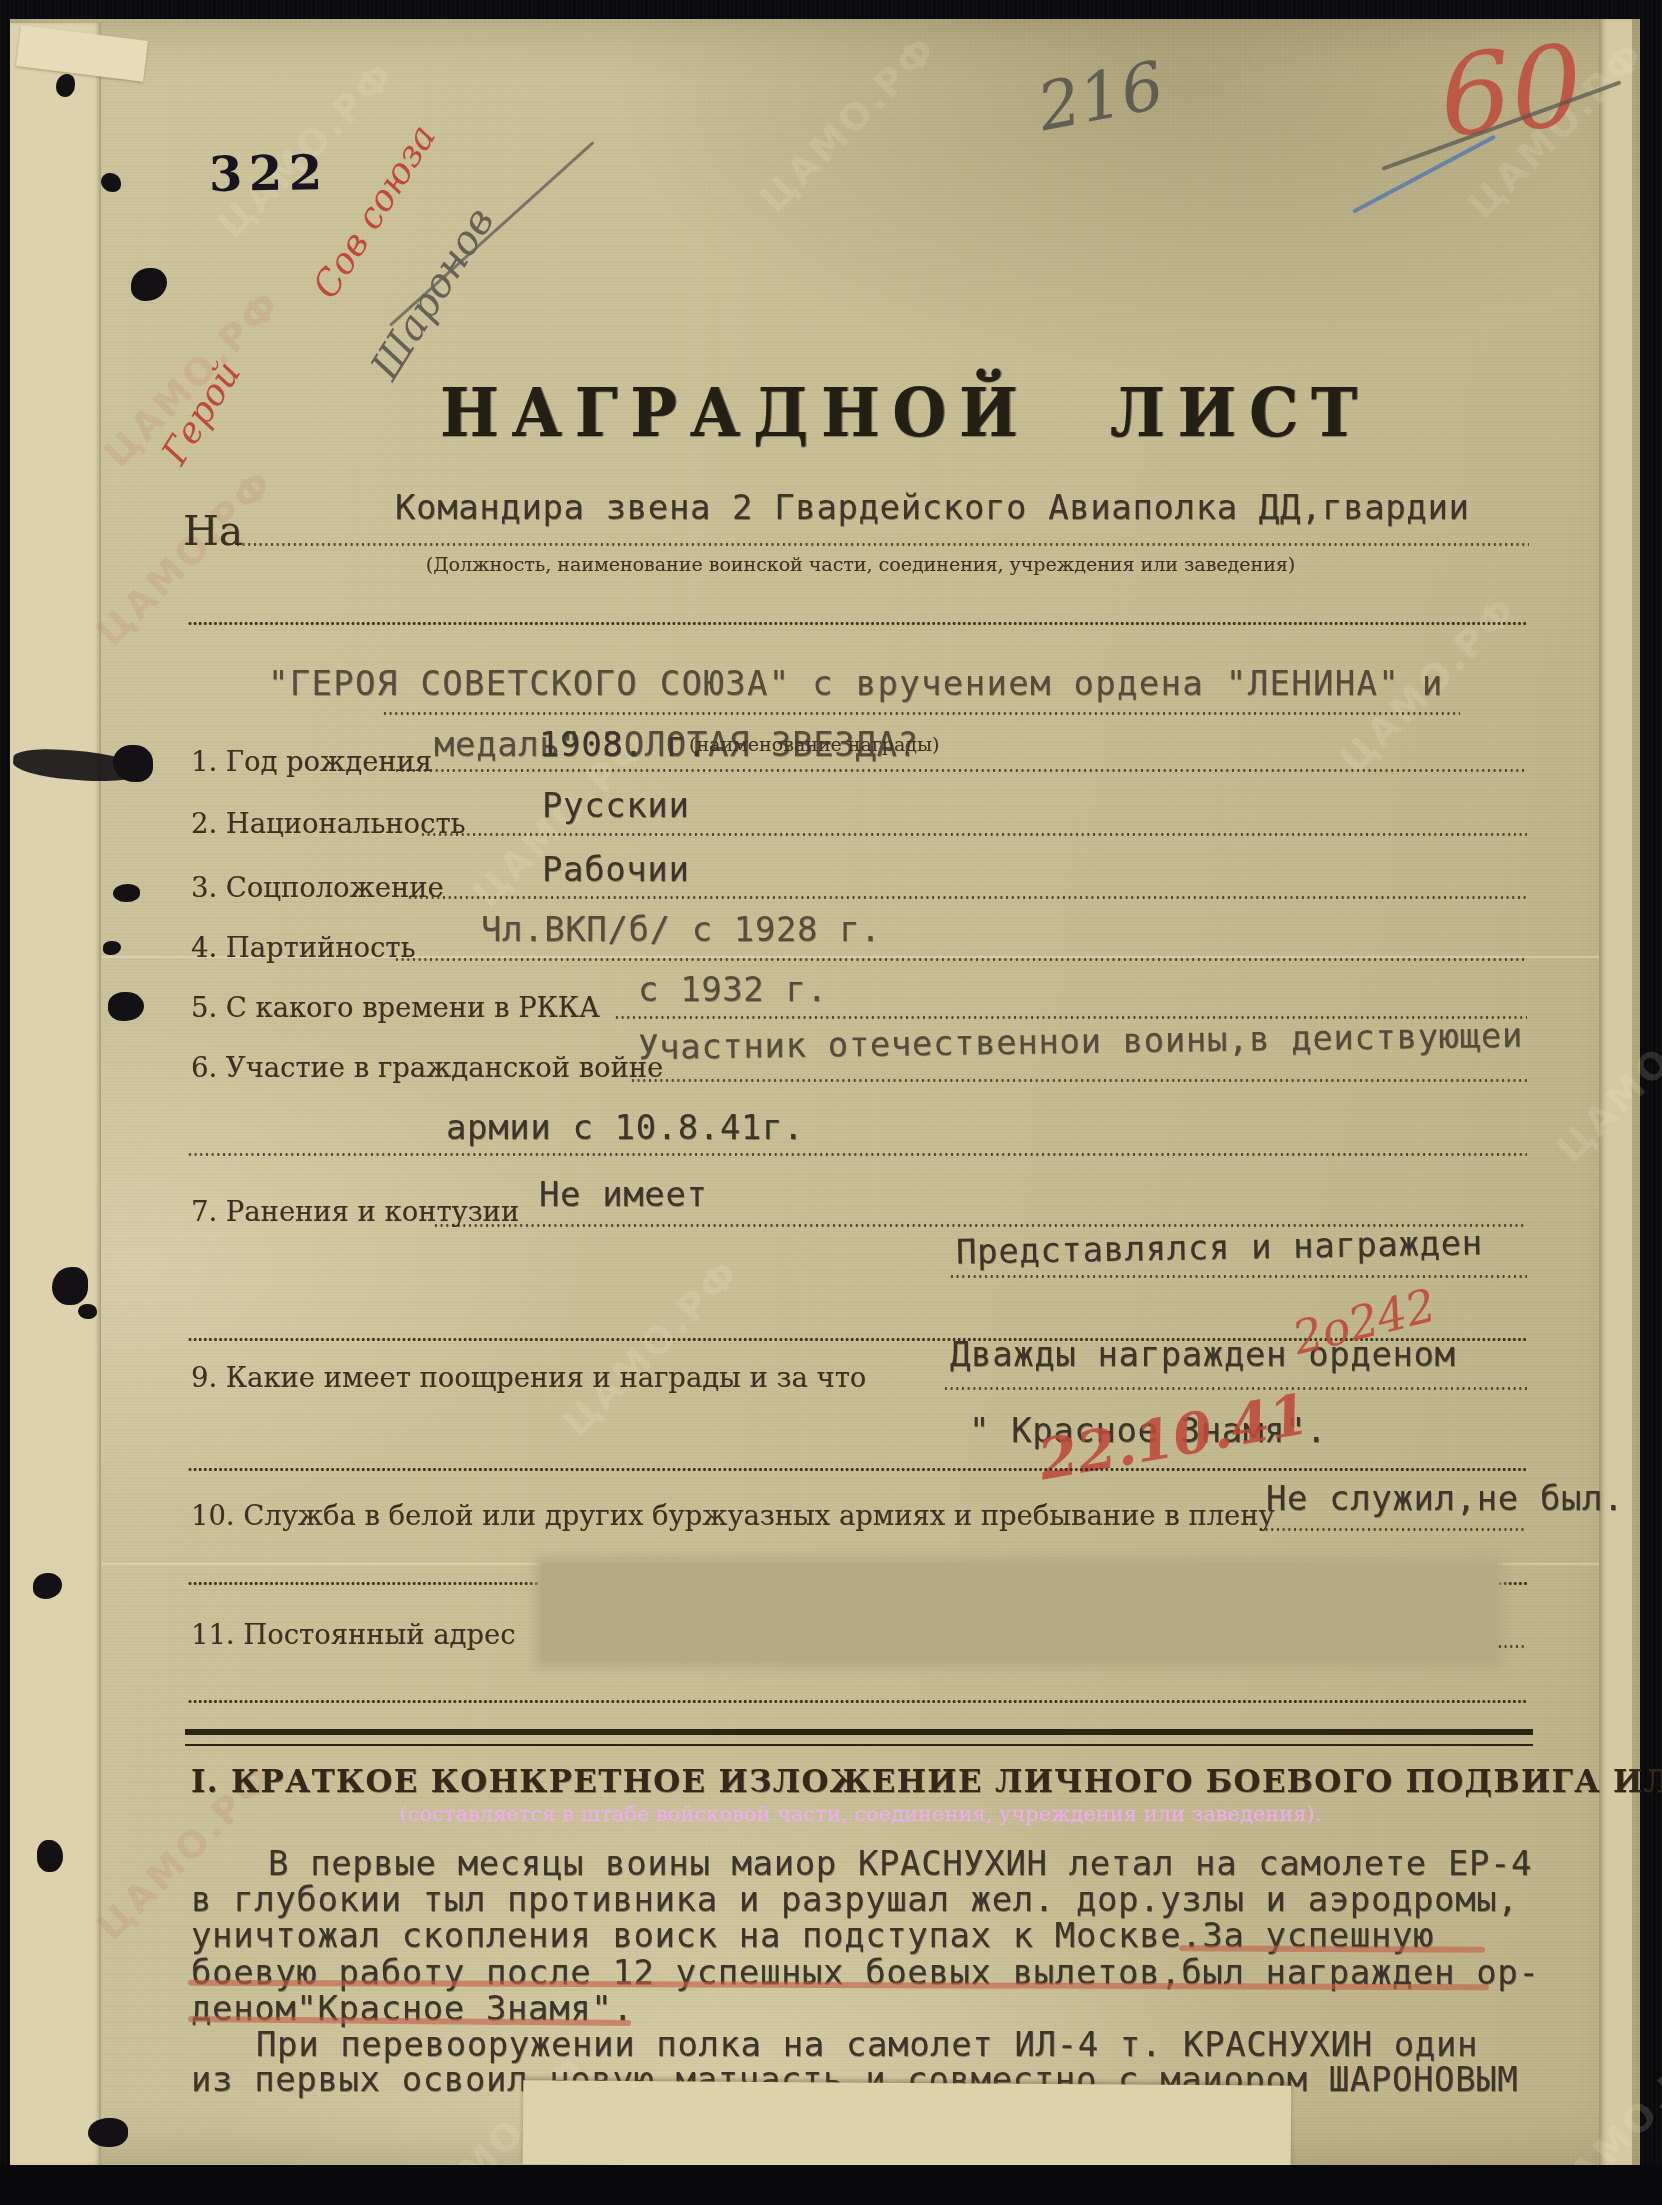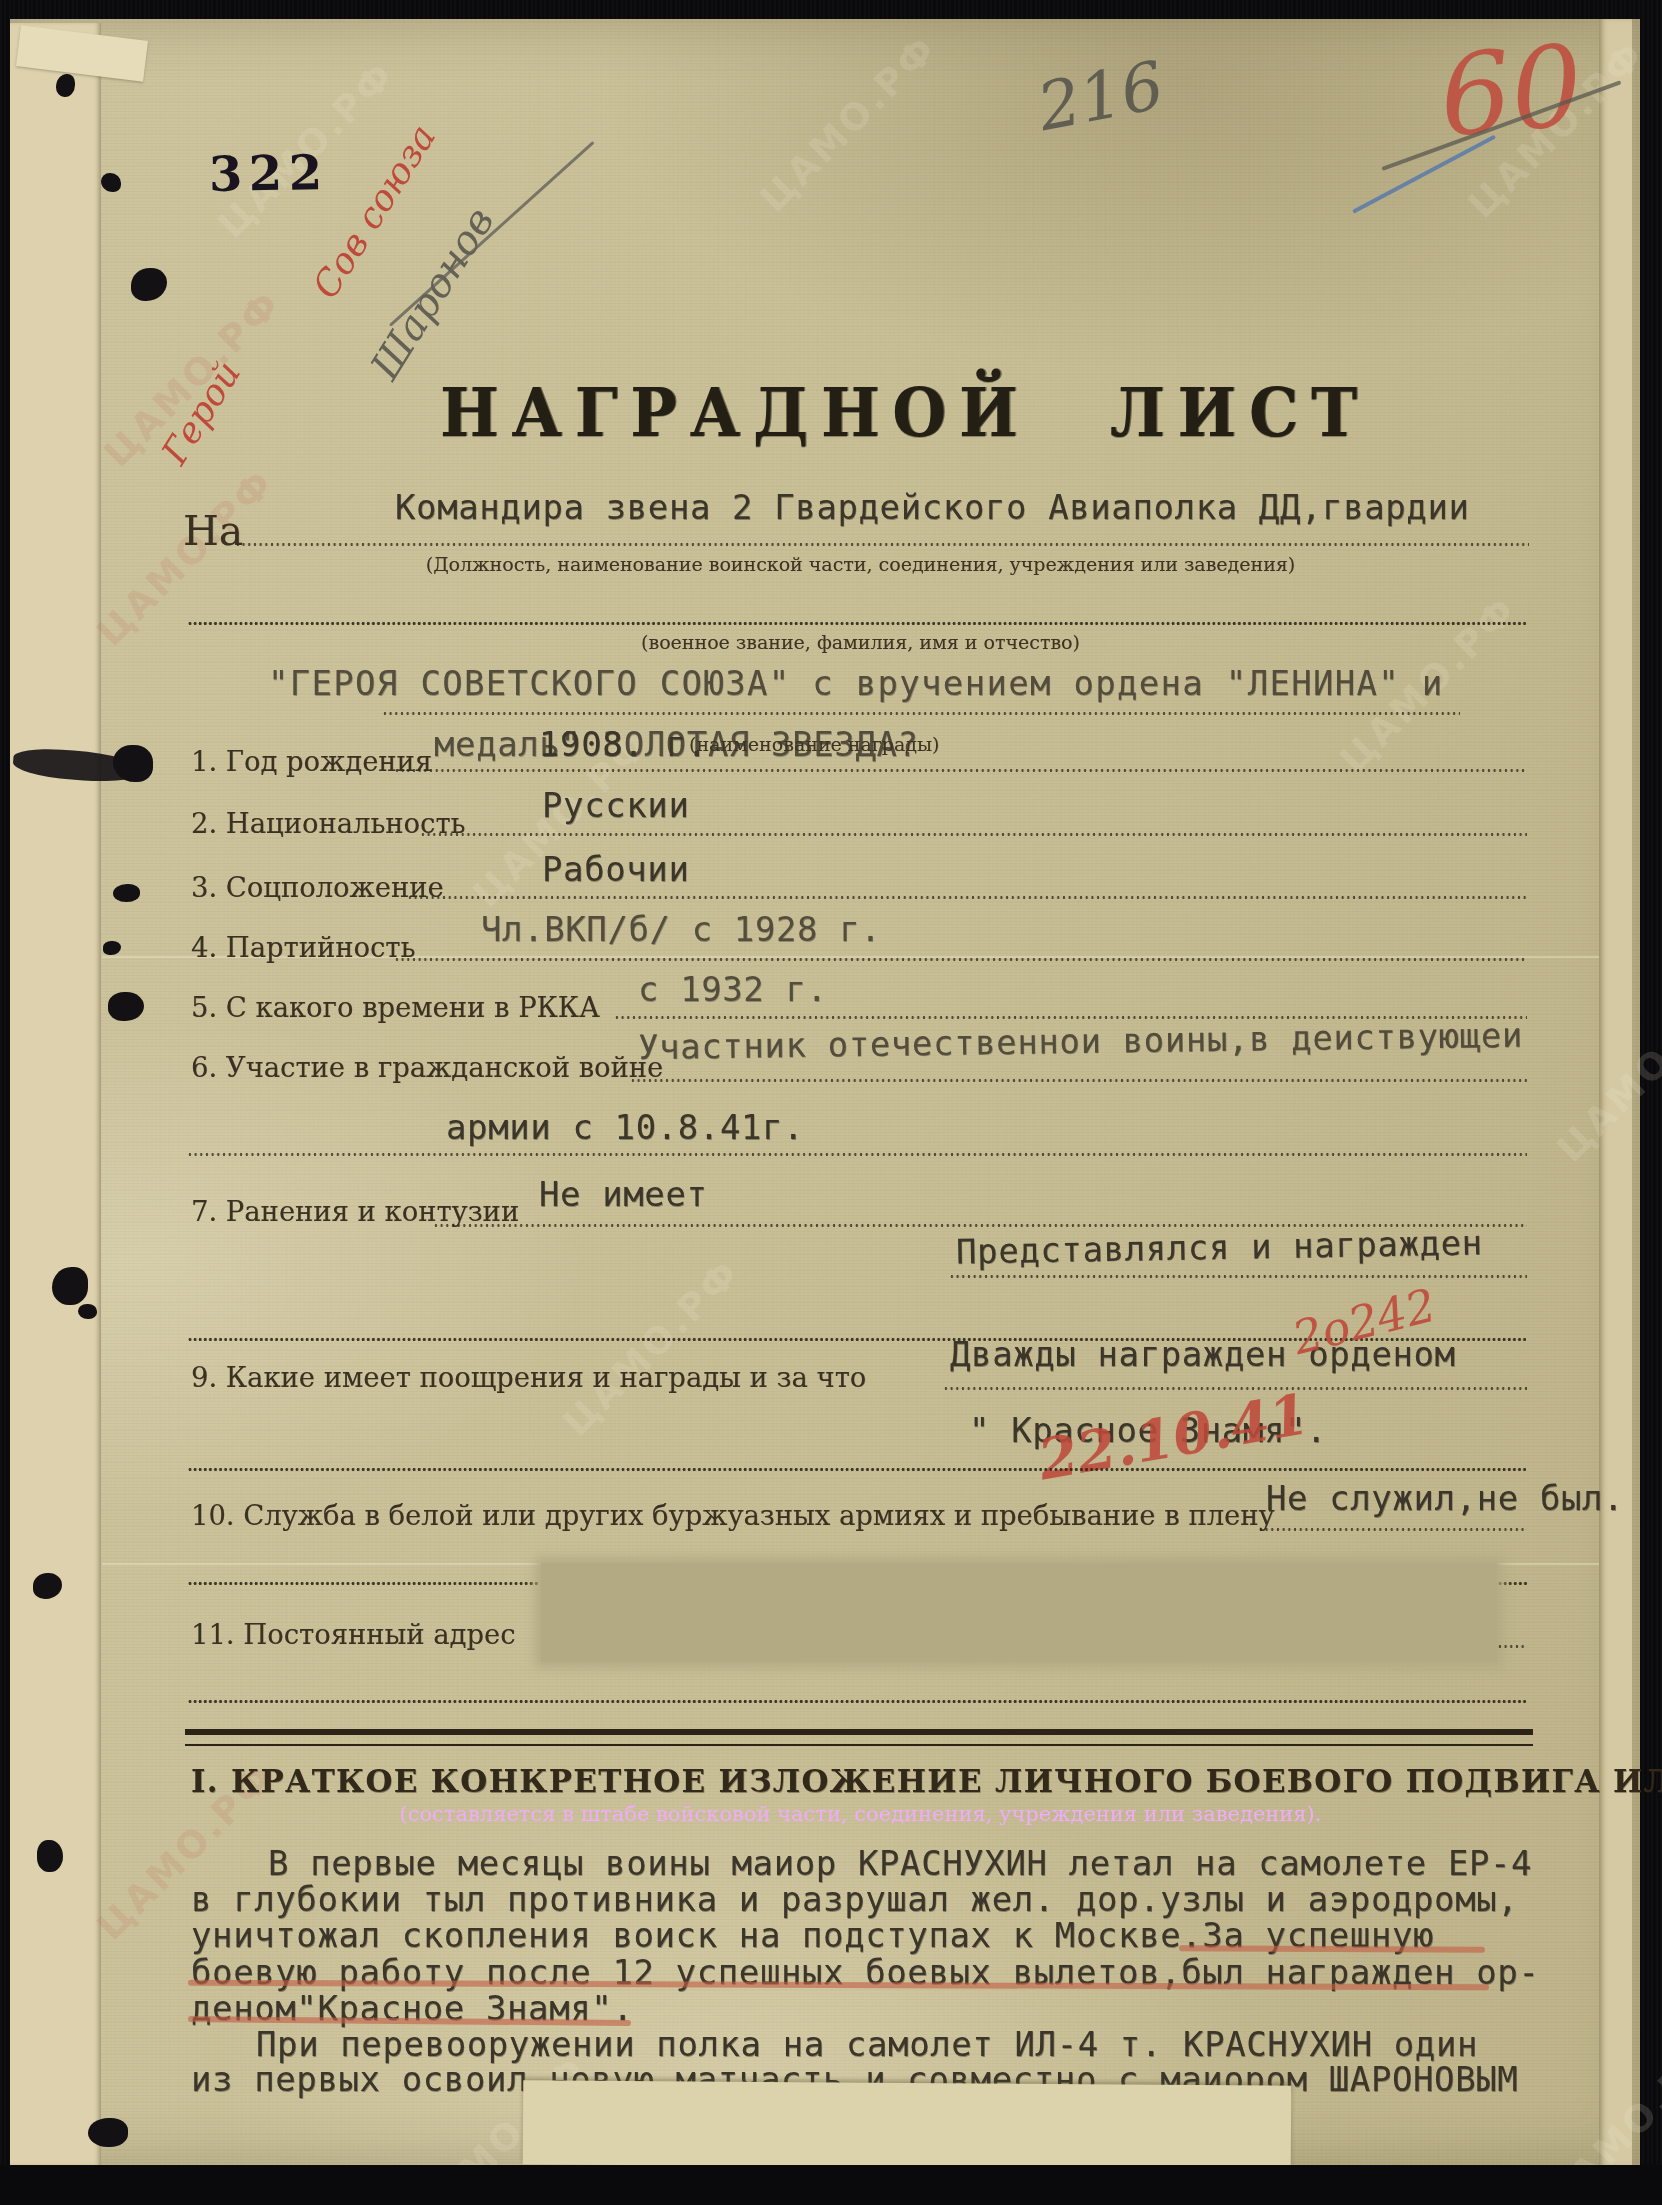--- a/index.html
+++ b/index.html
@@ -113,21 +113,20 @@
   <div class="abs hw hw-red" style="left:1440px;top:32px;font-size:112px;transform:rotate(-5deg);opacity:.85;">60</div>
   <div class="stroke" style="left:1382px;top:167px;width:254px;height:3.8px;background:#5a584f;transform:rotate(-20deg);opacity:.75;"></div>
   <div class="stroke" style="left:1353px;top:210px;width:161px;height:3.8px;background:#5377ac;transform:rotate(-28deg);opacity:.8;"></div>
 
   <div class="abs" id="doc-title" style="left:440px;top:376px;">НАГРАДНОЙ ЛИСТ</div>
   <div class="abs label" style="left:183px;top:507px;font-size:41px;">На</div>
   <div class="abs typed" style="left:395px;top:487px;">Командира звена 2 Гвардейского Авиаполка ДД,гвардии</div>
   <div class="abs dot" style="left:236px;top:543px;width:1293px;"></div>
   <div class="abs cap" style="left:255px;top:553px;width:1211px;text-align:center;">(Должность, наименование воинской части, соединения, учреждения или заведения)</div>
   <div class="abs sep" style="left:188px;top:622px;width:1339px;"></div>
-  <div class="abs cap" style="left:255px;top:631px;width:1211px;text-align:center;">(военное звание, фамилия, имя и отчество)</div>
   <div class="abs typed typed-fade" style="left:268px;top:663px;letter-spacing:1.3px;">"ГЕРОЯ СОВЕТСКОГО СОЮЗА" с вручением ордена "ЛЕНИНА" и</div>
   <div class="abs dot" style="left:383px;top:712px;width:1077px;"></div>
   <div class="abs cap" style="left:689px;top:733px;">(наименование награды)</div>
   <div class="abs typed typed-fade" style="left:434px;top:724px;">медаль" ЗОЛОТАЯ ЗВЕЗДА?</div>
 
   <div class="abs label" style="left:191px;top:746px;"><span>1.</span> <span>Год рождения</span></div>
   <div class="abs typed" style="left:539px;top:724px;">1908. г.</div>
   <div class="abs dot" style="left:395px;top:769px;width:1132px;"></div>
 
   <div class="abs label" style="left:191px;top:808px;"><span>2.</span> <span>Национальность</span></div>

